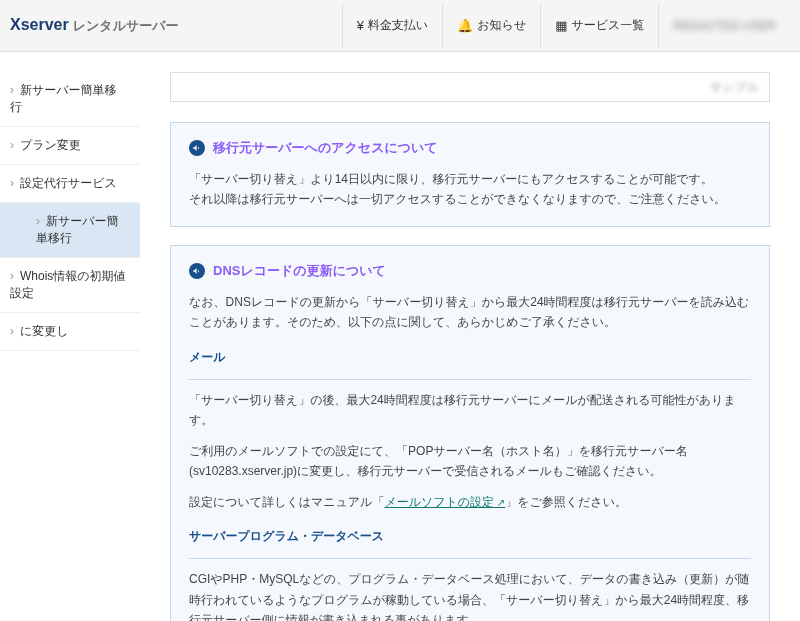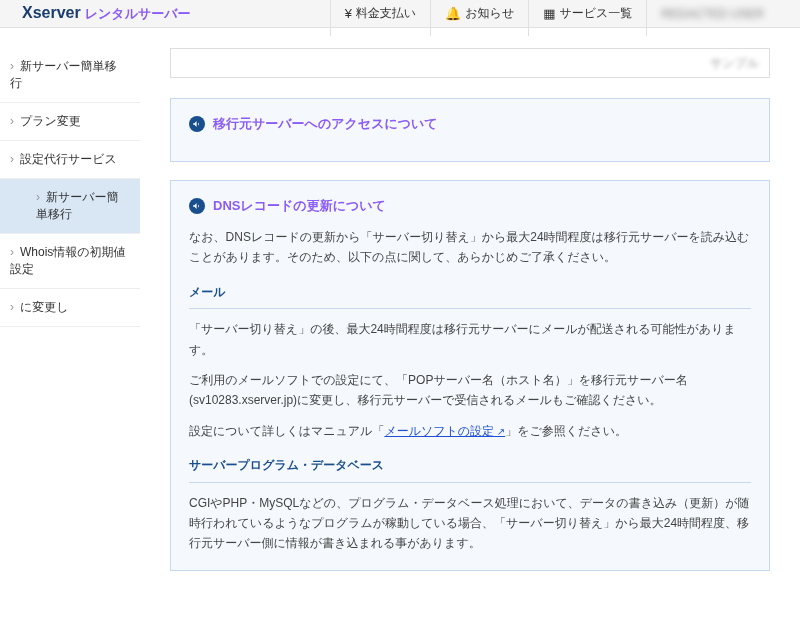--- a/index.html
+++ b/index.html
@@ -1,22 +1,22 @@
 <!DOCTYPE html>
 <html><head>
   <meta charset="utf-8">
   <style>
     * { margin: 0; padding: 0; box-sizing: border-box; }
     body { font-family: "Hiragino Sans", "Meiryo", sans-serif; font-size: 12px; color: #333; background: #fff; }
 
     
-    .header { display: flex; align-items: center; justify-content: space-between; height: 28px; border-bottom: 1px solid #e0e0e0; background: #f5f5f5; padding: 0 22px; }
+    .header { display: flex; align-items: center; justify-content: space-between; height: 52px; border-bottom: 1px solid #e0e0e0; background: #f5f5f5; padding: 0 10px; }
     .logo-area { display: flex; align-items: baseline; gap: 4px; }
     .logo-x { font-size: 16px; font-weight: bold; color: #1a3c6e; }
-    .logo-sub { font-size: 13px; font-weight: bold; color: #8b5cf6; }
+    .logo-sub { font-size: 13px; font-weight: bold; color: #737373; }
     .header-right { display: flex; align-items: center; }
     .header-item { display: flex; align-items: center; gap: 4px; padding: 0 14px; height: 45px; border-left: 1px solid #e0e0e0; font-size: 12px; cursor: pointer; }
     .header-item .icn { font-size: 13px; color: #333; }
     .user-blur { filter: blur(3px); opacity: .6; }
 
     
     .main { display: flex; }
     .sidebar { width: 140px; flex-shrink: 0; padding-top: 20px; }
     .sidebar-item { display: block; padding: 10px 12px 10px 10px; font-size: 12px; border-bottom: 1px solid #eee; color: #333; cursor: pointer; text-decoration: none; }
     .sidebar-item:before { content: "›"; margin-right: 6px; color: #999; }
@@ -27,22 +27,22 @@
     
     .card-stub { border: 1px solid #ddd; height: 30px; margin-bottom: 20px; position: relative; }
     .card-stub .stub-inner { position: absolute; right: 10px; top: 6px; filter: blur(2px); opacity: .5; font-size: 12px; }
 
     
     .info-box { border: 1px solid #c5d8ee; background: #f5f9fd; padding: 16px 18px; margin-bottom: 18px; }
     .info-title-row { display: flex; align-items: center; gap: 8px; color: #8b5cf6; font-weight: bold; font-size: 13px; margin-bottom: 12px; }
     .info-icon { width: 16px; height: 16px; border-radius: 50%; background: #1a4f8e; display: inline-flex; align-items: center; justify-content: center; }
     .info-icon svg { width: 10px; height: 10px; fill: #fff; }
     .info-text { font-size: 12px; line-height: 1.7; color: #444; }
-    .info-sub { color: #1a4f8e; font-weight: bold; font-size: 12px; border-bottom: 1px solid #c5d8ee; padding-bottom: 6px; margin-top: 14px; margin-bottom: 10px; }
-    .link-inline { color: #1d4ed8; text-decoration: underline; cursor: pointer; }
+    .info-sub { color: #1a4f8e; font-weight: bold; font-size: 12px; border-bottom: 1px solid #c5d8ee; padding-bottom: 12px; margin-top: 14px; margin-bottom: 10px; }
+    .link-inline { color: #0f766e; text-decoration: underline; cursor: pointer; }
     .ext-icon { font-size: 10px; }
   </style>
 </head>
 <body>
 
 <div class="header">
   <div class="logo-area">
     <span class="logo-x">Xserver</span>
     <span class="logo-sub">レンタルサーバー</span>
   </div>
@@ -83,20 +83,24 @@
 
     <div class="info-box">
       <div class="info-title-row">
         <span class="info-icon">
           <svg viewBox="0 0 24 24">
               <path d="M3 10v4h3l5 5V5L6 10H3zm13.5 2a4.5 4.5 0 0 0-2-3.7v7.4a4.5 4.5 0 0 0 2-3.7z"></path>
             </svg>
         </span>
         <span>移行元サーバーへのアクセスについて</span>
       </div>
+      <div class="info-text">
+        <div>「サーバー切り替え」より14日以内に限り、移行元サーバーにもアクセスすることが可能です。</div>
+        <div>それ以降は移行元サーバーへは一切アクセスすることができなくなりますので、ご注意ください。</div>
+      </div>
     </div>
 
     <div class="info-box">
       <div class="info-title-row">
         <span class="info-icon">
           <svg viewBox="0 0 24 24">
               <path d="M3 10v4h3l5 5V5L6 10H3zm13.5 2a4.5 4.5 0 0 0-2-3.7v7.4a4.5 4.5 0 0 0 2-3.7z"></path>
             </svg>
         </span>
         <span>DNSレコードの更新について</span>

